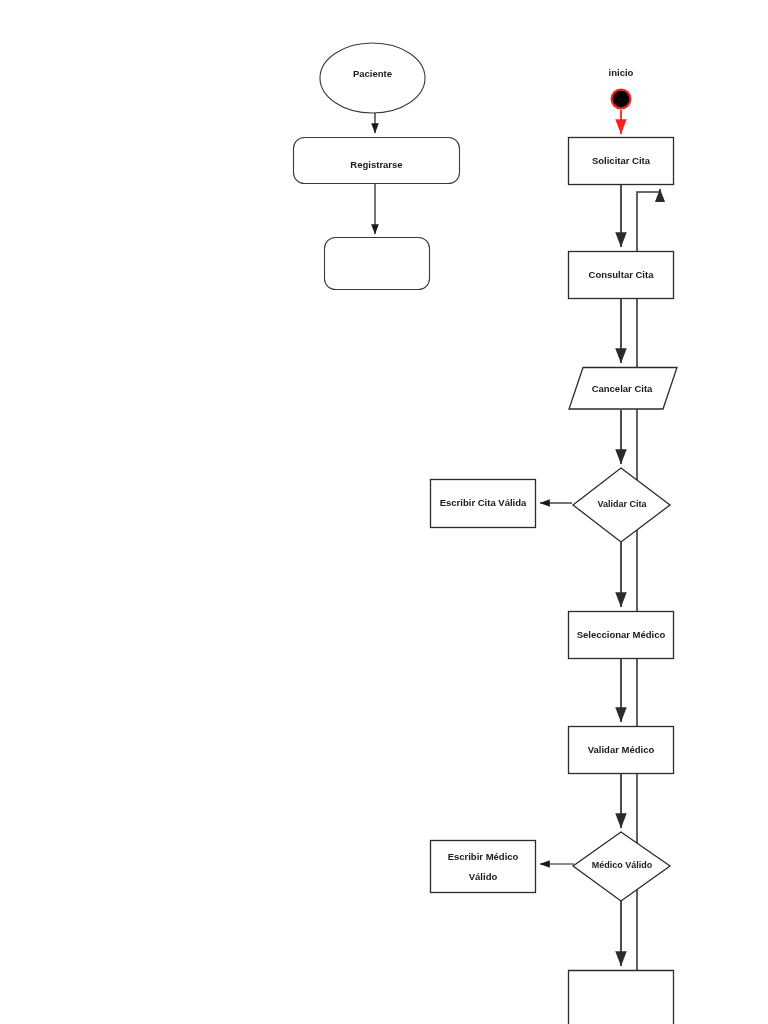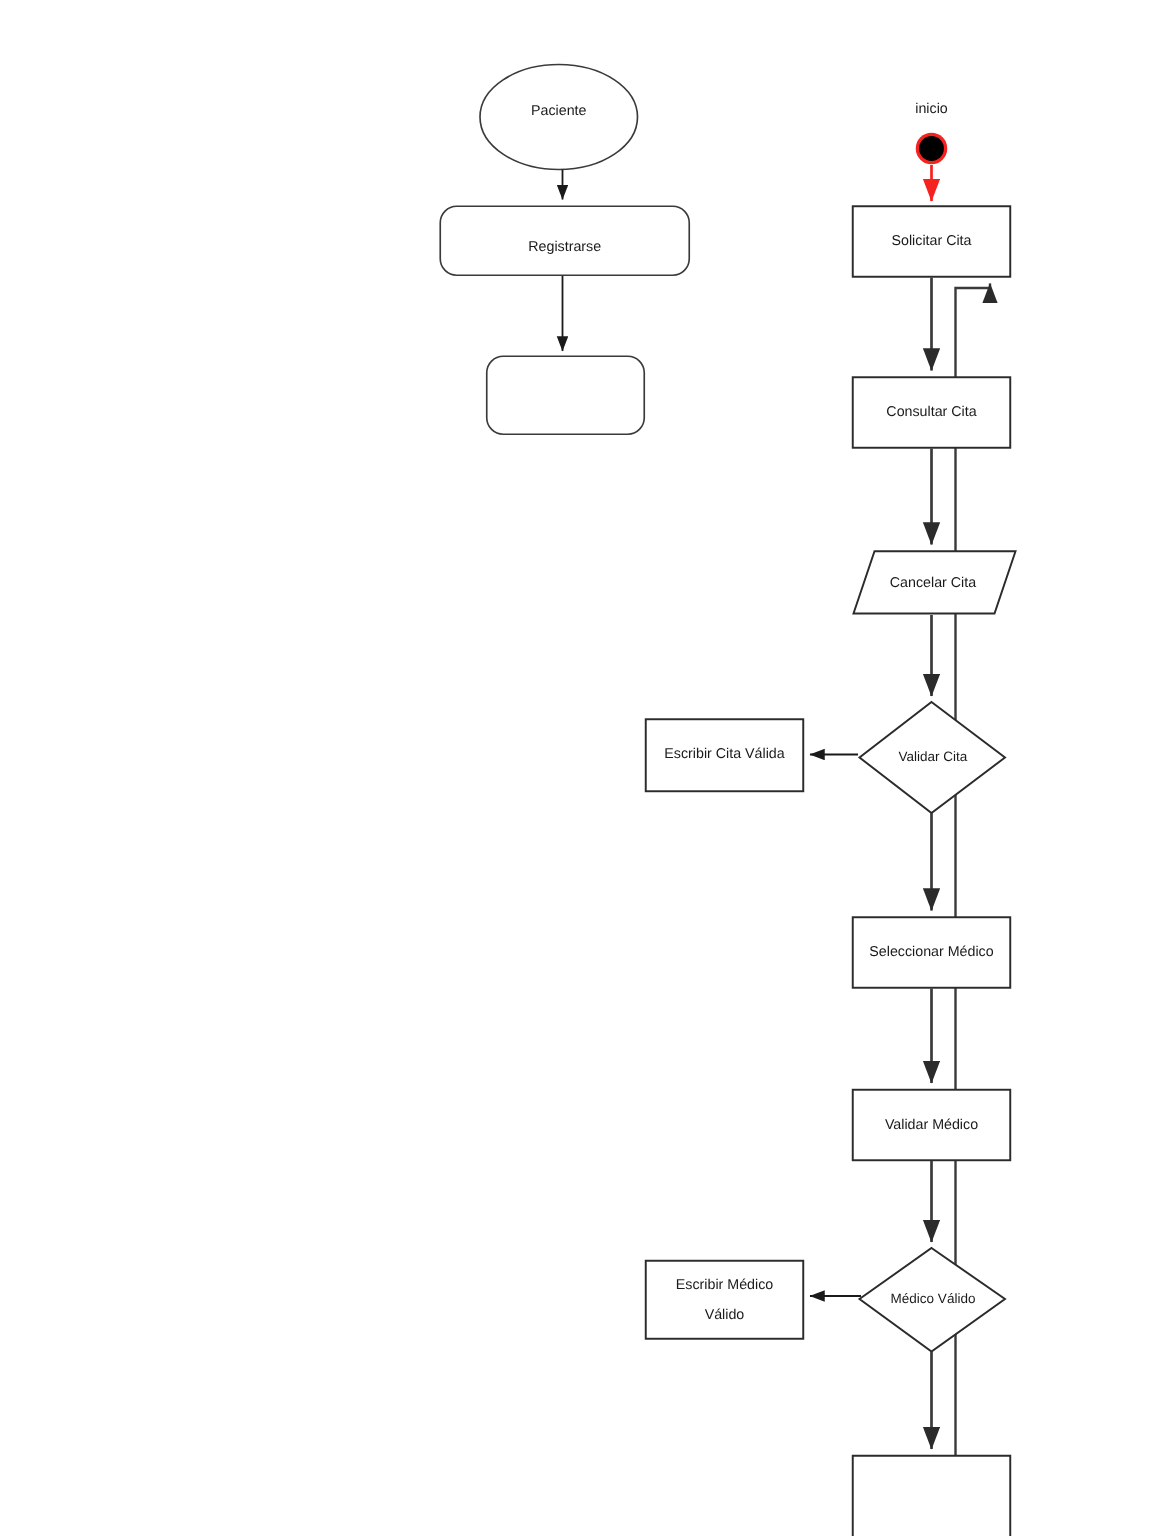--- a/index.html
+++ b/index.html
@@ -9,20 +9,21 @@
   }
   body {
     font-family: "Liberation Sans", sans-serif;
   }
   #canvas {
     position: relative;
     width: 768px;
     height: 1024px;
     background: #ffffff;
     overflow: hidden;
+    font-weight: bold;
   }
   #diagram-svg {
     position: absolute;
     top: 0;
     left: 0;
   }
   .node-label {
     font-family: "Liberation Sans", sans-serif;
     font-size: 9.5px;
     fill: #1a1a1a;

